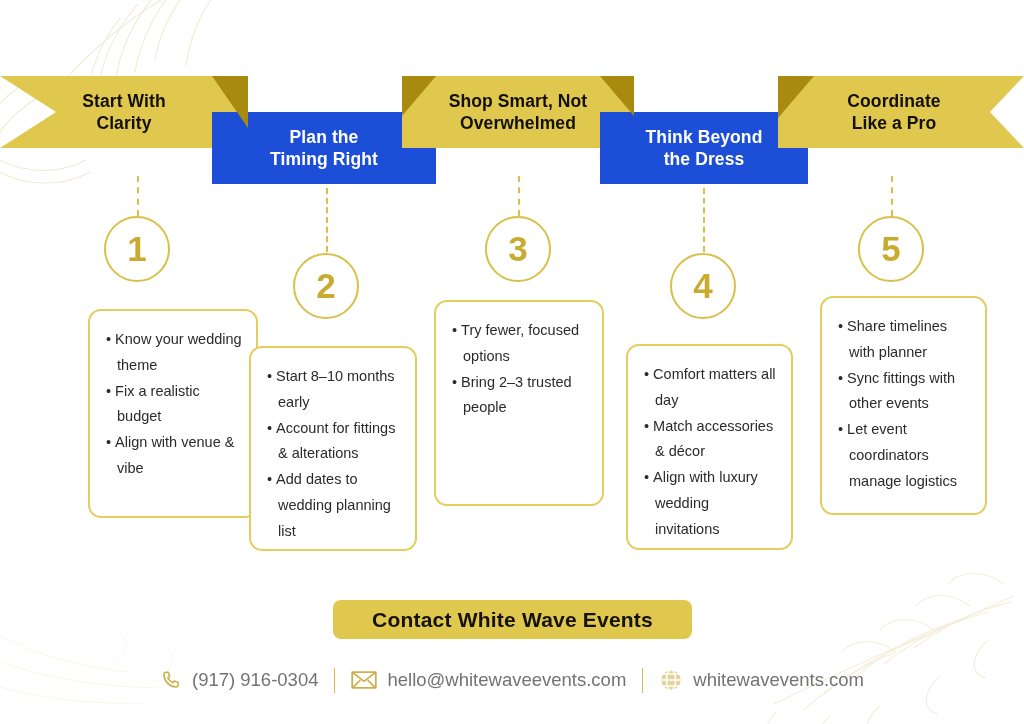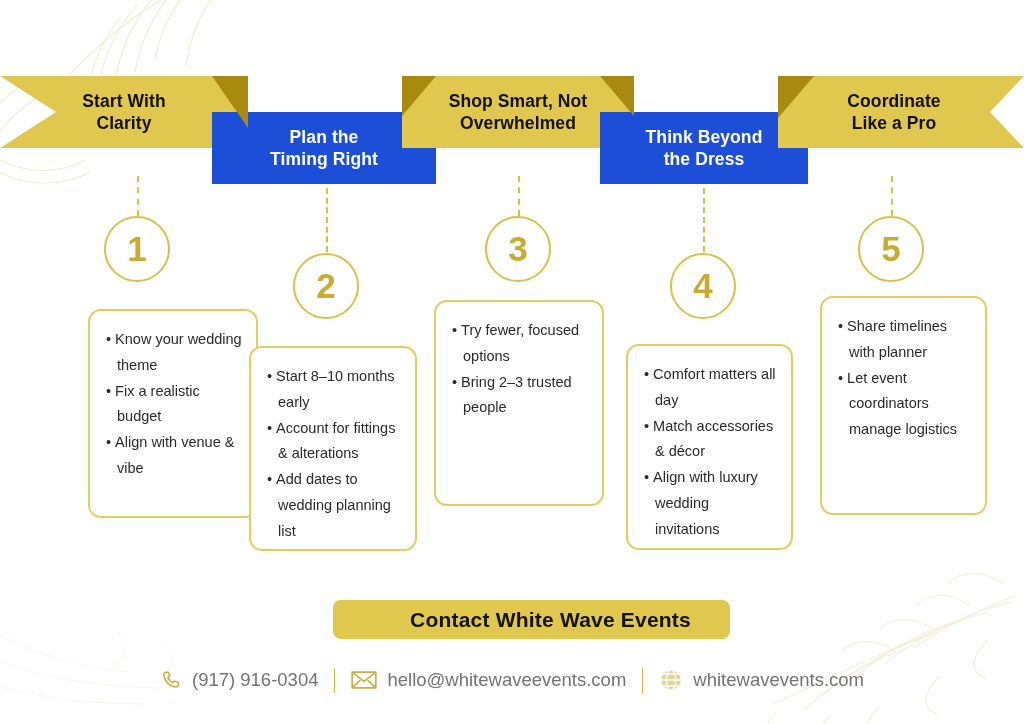--- a/index.html
+++ b/index.html
@@ -130,21 +130,20 @@
     left: 333px;
     top: 600px;
     width: 359px;
     height: 39px;
     background: #e0c84e;
     border-radius: 8px;
     display: flex;
     align-items: center;
     justify-content: center;
     z-index: 3;
-    padding-left: 38px;
   }
   #cta-button .cta-label {
     font-size: 21px;
     font-weight: bold;
     color: #151208;
     letter-spacing: .2px;
   }
 
   
   #footer-contacts {
@@ -322,20 +321,21 @@
     <ul>
       <li>Comfort matters all day</li>
       <li>Match accessories &amp; décor</li>
       <li>Align with luxury wedding invitations</li>
     </ul>
   </div>
 
   <div class="step-box" style="left:820px; top:296px; width:167px; height:219px;">
     <ul>
       <li>Share timelines with planner</li>
+      <li>Sync fittings with other events</li>
       <li>Let event coordinators manage logistics</li>
     </ul>
   </div>
 
   <div id="cta-button">
     <span class="cta-label">Contact White Wave Events</span>
   </div>
 
   <div id="footer-contacts">
 

